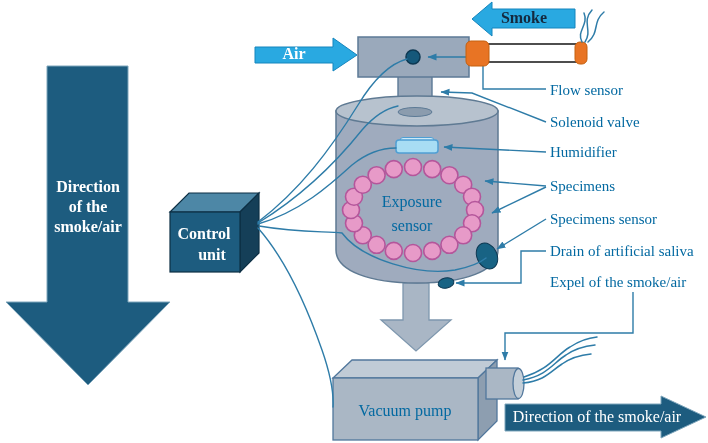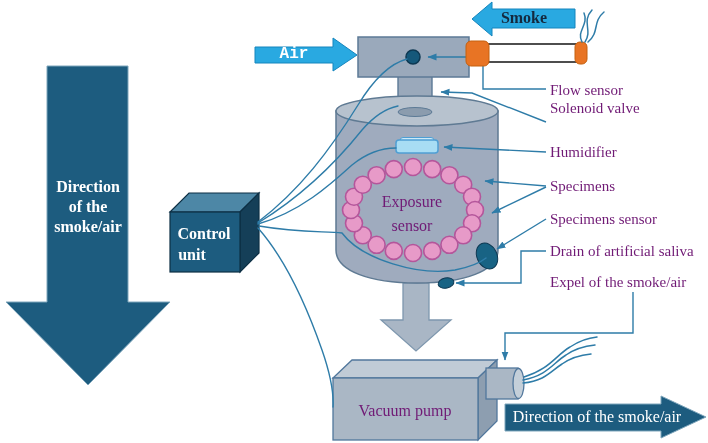--- a/index.html
+++ b/index.html
@@ -1,21 +1,21 @@
 <!DOCTYPE html>
 <html style="--dark-teal: #1d5c7f; --bright-blue: #29a9e1; --chamber-gray: #9fabbe; --specimen-pink: #e79ac8; --cigarette-orange: #e87424; --wire-teal: #2e7ca8;"><head>
 <meta charset="utf-8">
 <style>
   html,body{margin:0;padding:0;background:#ffffff;}
   .stage{
     position:relative;width:708px;height:443px;background:#ffffff;overflow:hidden;
     font-family:"Liberation Serif","DejaVu Serif",serif;
   }
   .stage svg{position:absolute;left:0;top:0;}
-  .lbl{position:absolute;white-space:nowrap;color:#701a75;font-size:15px;line-height:1;}
+  .lbl{position:absolute;white-space:nowrap;color:#0369a1;font-size:15px;line-height:1;}
   .lbl.centered{transform:translate(-50%,-50%);text-align:center;}
   .lbl.lefty{transform:translateY(-50%);}
   .lbl.white{color:#ffffff;}
   .lbl.big{font-size:16px;}
   .lbl.bold{font-weight:700;}
   .lbl.semib{font-weight:600;}
   .lbl.onsmoke{color:#14293e;}
 
   
   .dark-arrow{fill:var(--dark-teal,#1d5c7f);stroke:#7ea6bc;stroke-width:1;}
@@ -149,33 +149,33 @@
     </g>
 
     <polygon class="blue-arrow" points="255,47 333,47 333,38 357,55 333,71 333,63 255,63"></polygon>
     <polygon class="blue-arrow" points="575,9 492,9 492,2 472,19 492,36 492,28 575,28"></polygon>
   </svg>
 
   <div class="lbl centered white big semib" style="left:88px;top:187px;">Direction</div>
   <div class="lbl centered white big semib" style="left:88px;top:207px;">of the</div>
   <div class="lbl centered white big semib" style="left:88px;top:227px;">smoke/air</div>
 
-  <div class="lbl centered white bold big" style="left:294px;top:54px;font-family:Liberation Mono, monospace;">Air</div>
+  <div class="lbl centered white bold big" style="left:294px;top:54px;">Air</div>
   <div class="lbl centered bold big onsmoke" style="left:524px;top:18px;">Smoke</div>
 
   <div class="lbl centered white big semib" style="left:204px;top:234px;">Control</div>
-  <div class="lbl centered white big semib" style="left:192px;top:255px;">unit</div>
+  <div class="lbl centered white big semib" style="left:212px;top:255px;">unit</div>
 
   <div class="lbl centered big" style="left:412px;top:202px;">Exposure</div>
   <div class="lbl centered big" style="left:412px;top:226px;">sensor</div>
 
   <div class="lbl centered white big" style="left:597px;top:417px;">Direction of the smoke/air</div>
   <div class="lbl centered big" style="left:405px;top:411px;">Vacuum pump</div>
 
   <div class="lbl lefty" style="left:550px;top:90px;">Flow sensor</div>
-  <div class="lbl lefty" style="left:550px;top:108px;">Solenoid valve</div>
+  <div class="lbl lefty" style="left:550px;top:122px;">Solenoid valve</div>
   <div class="lbl lefty" style="left:550px;top:152px;">Humidifier</div>
   <div class="lbl lefty" style="left:550px;top:186px;">Specimens</div>
   <div class="lbl lefty" style="left:550px;top:219px;">Specimens sensor</div>
   <div class="lbl lefty" style="left:550px;top:282px;">Expel of the smoke/air</div>
   <div class="lbl lefty" style="left:550px;top:251px;">Drain of artificial saliva</div>
 
 </div>
 
 </body></html>

